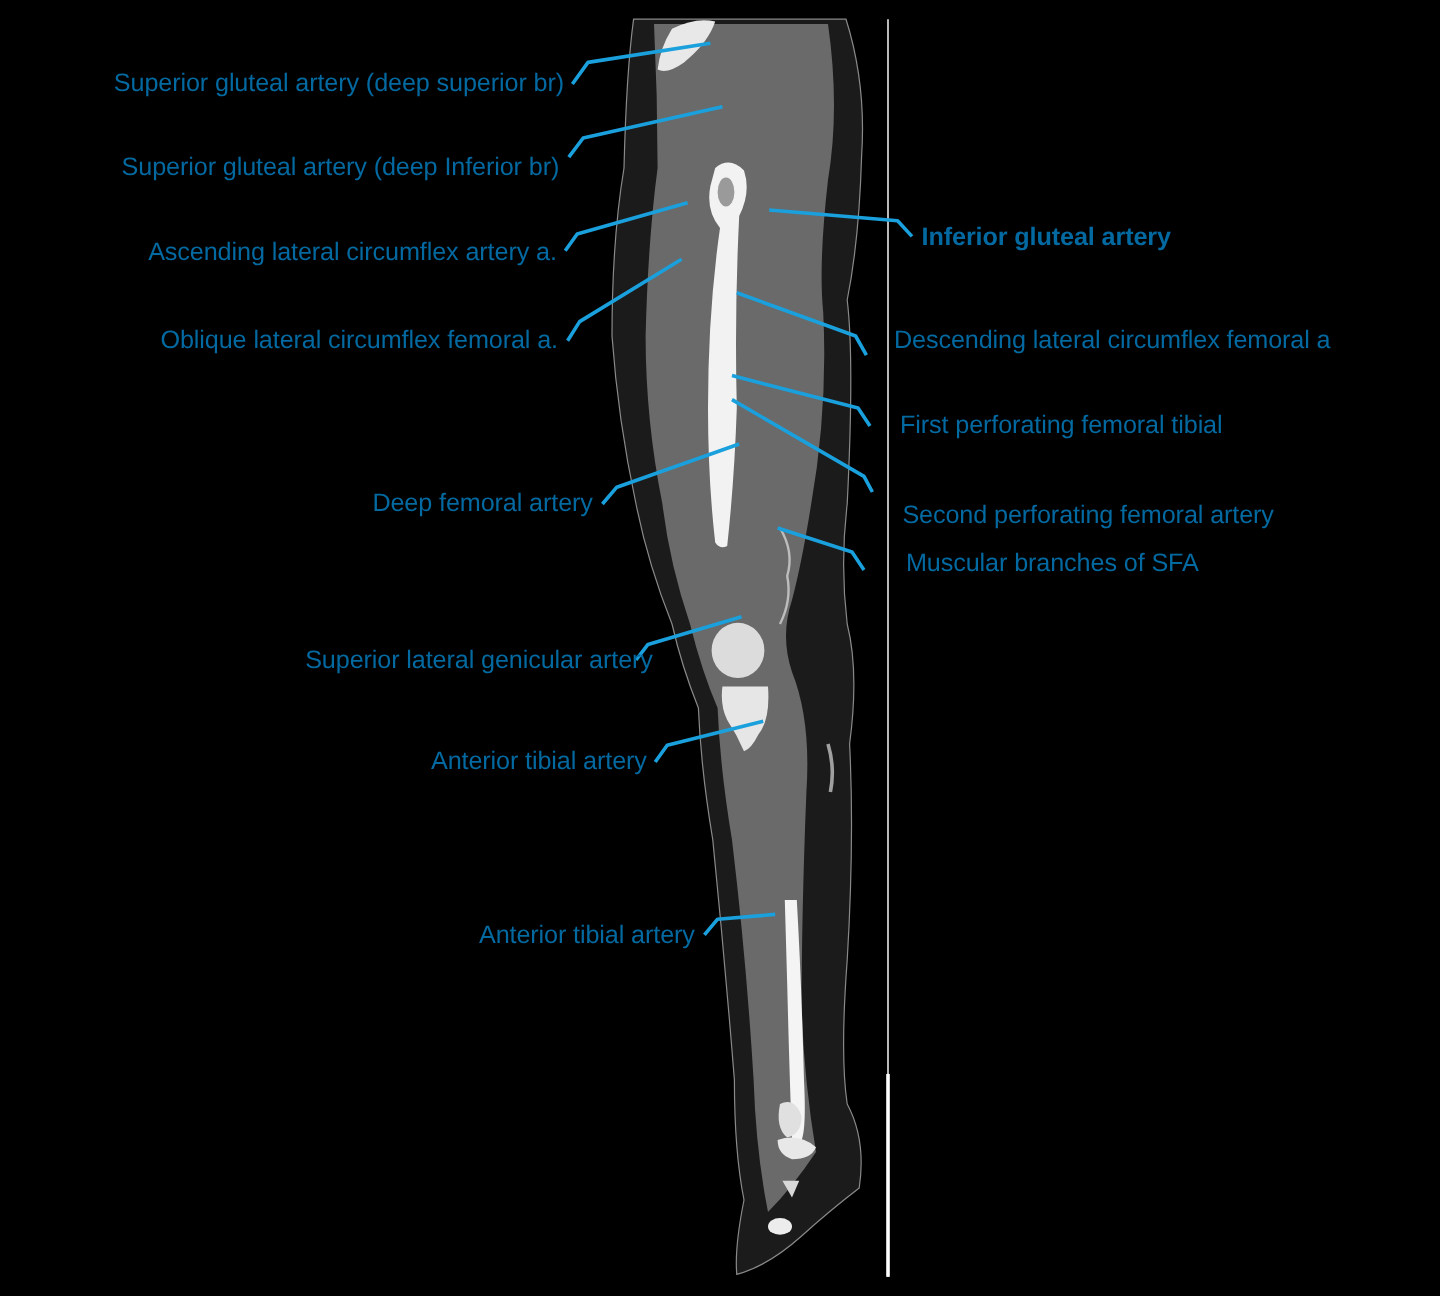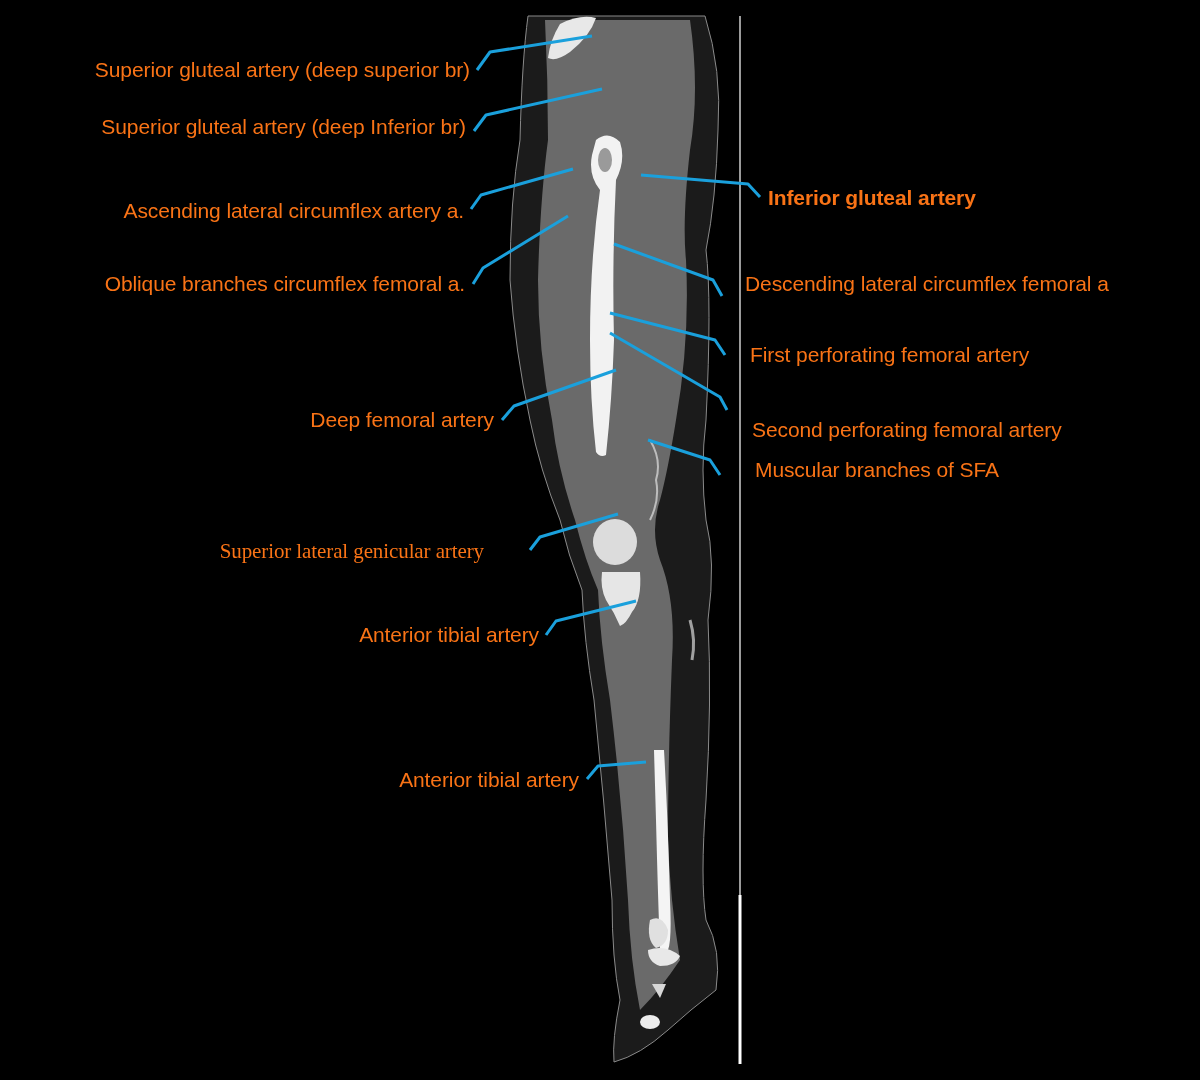--- a/index.html
+++ b/index.html
@@ -1,20 +1,20 @@
 <!DOCTYPE html>
 <html><head>
 <meta charset="utf-8">
 <style>
   html, body { margin: 0; padding: 0; background: #000; }
   body { width: 1200px; height: 1080px; position: relative; overflow: hidden;
          font-family: "Liberation Sans", "DejaVu Sans", sans-serif; }
   #stage { position: absolute; left: 0; top: 0; width: 1200px; height: 1080px; }
   #leg-svg { position: absolute; left: 0; top: 0; }
-  .label { position: absolute; color: #f97316; font-size: 21px; line-height: 24px;
+  .label { position: absolute; color: #0369a1; font-size: 21px; line-height: 24px;
            white-space: nowrap; letter-spacing: -0.1px; }
   .label.right-anchored { text-align: right; }
 </style>
 </head>
 <body>
 
 <div id="stage">
   <svg id="leg-svg" width="1200" height="1080" viewBox="0 0 1200 1080">
     <defs>
       <filter id="grain" x="0" y="0" width="100%" height="100%">
@@ -75,28 +75,28 @@
         <polyline points="641,175 748,184 760,197" fill="none" stroke="#1aa0dc" stroke-width="3" stroke-linejoin="round"></polyline>
         <polyline points="614,244 713,280 722,296" fill="none" stroke="#1aa0dc" stroke-width="3" stroke-linejoin="round"></polyline>
         <polyline points="610,313 715,340 725,355" fill="none" stroke="#1aa0dc" stroke-width="3" stroke-linejoin="round"></polyline>
         <polyline points="610,333 720,397 727,410" fill="none" stroke="#1aa0dc" stroke-width="3" stroke-linejoin="round"></polyline>
         <polyline points="648,440 710,460 720,475" fill="none" stroke="#1aa0dc" stroke-width="3" stroke-linejoin="round"></polyline>
       </g>
   </svg>
 
   <div id="labels-left">
     <div class="label right-anchored" style="right: 730px; top: 58px;">Superior gluteal artery (deep superior br)</div>
-    <div class="label right-anchored" style="right: 734px; top: 115px; margin-left: 19px;">Superior gluteal artery (deep Inferior br)</div>
+    <div class="label right-anchored" style="right: 734px; top: 128px; margin-left: 19px;">Superior gluteal artery (deep Inferior br)</div>
     <div class="label right-anchored" style="right: 736px; top: 199px;">Ascending lateral circumflex artery a.</div>
-    <div class="label right-anchored" style="right: 735px; top: 272px;">Oblique branches circumflex femoral a.</div>
+    <div class="label right-anchored" style="right: 735px; top: 272px;">Oblique lateral circumflex femoral a.</div>
     <div class="label right-anchored" style="right: 706px; top: 408px;">Deep femoral artery</div>
-    <div class="label right-anchored" style="right: 716px; top: 539px; font-family: Liberation Serif, serif;">Superior lateral genicular artery</div>
+    <div class="label right-anchored" style="right: 656px; top: 539px;">Superior lateral genicular artery</div>
     <div class="label right-anchored" style="right: 661px; top: 623px;">Anterior tibial artery</div>
     <div class="label right-anchored" style="right: 621px; top: 768px;">Anterior tibial artery</div>
   </div>
   <div id="labels-right">
     <div class="label" style="left: 768px; top: 186px; font-weight: bold;">Inferior gluteal artery</div>
     <div class="label" style="left: 745px; top: 272px;">Descending lateral circumflex femoral a</div>
-    <div class="label" style="left: 750px; top: 343px;">First perforating femoral artery</div>
+    <div class="label" style="left: 750px; top: 343px;">First perforating femoral tibial</div>
     <div class="label" style="left: 752px; top: 398px; margin-top: 20px;">Second perforating femoral artery</div>
     <div class="label" style="left: 755px; top: 458px;">Muscular branches of SFA</div>
   </div>
 </div>
 
 </body></html>

